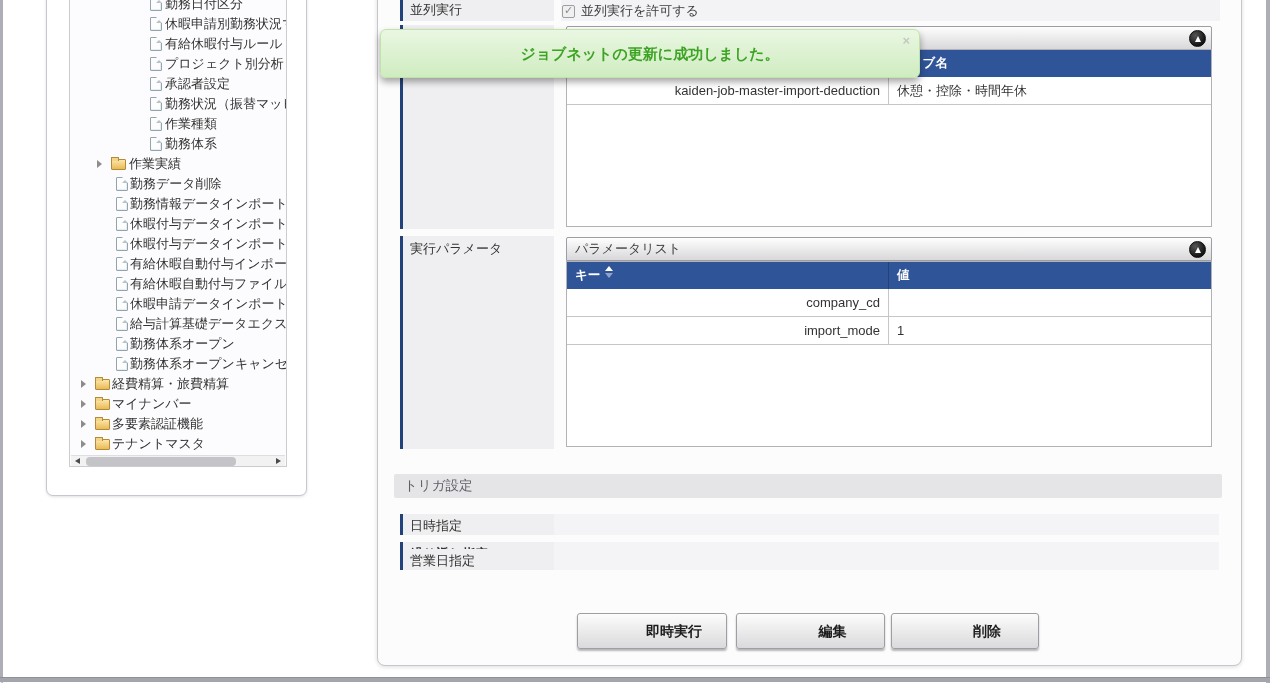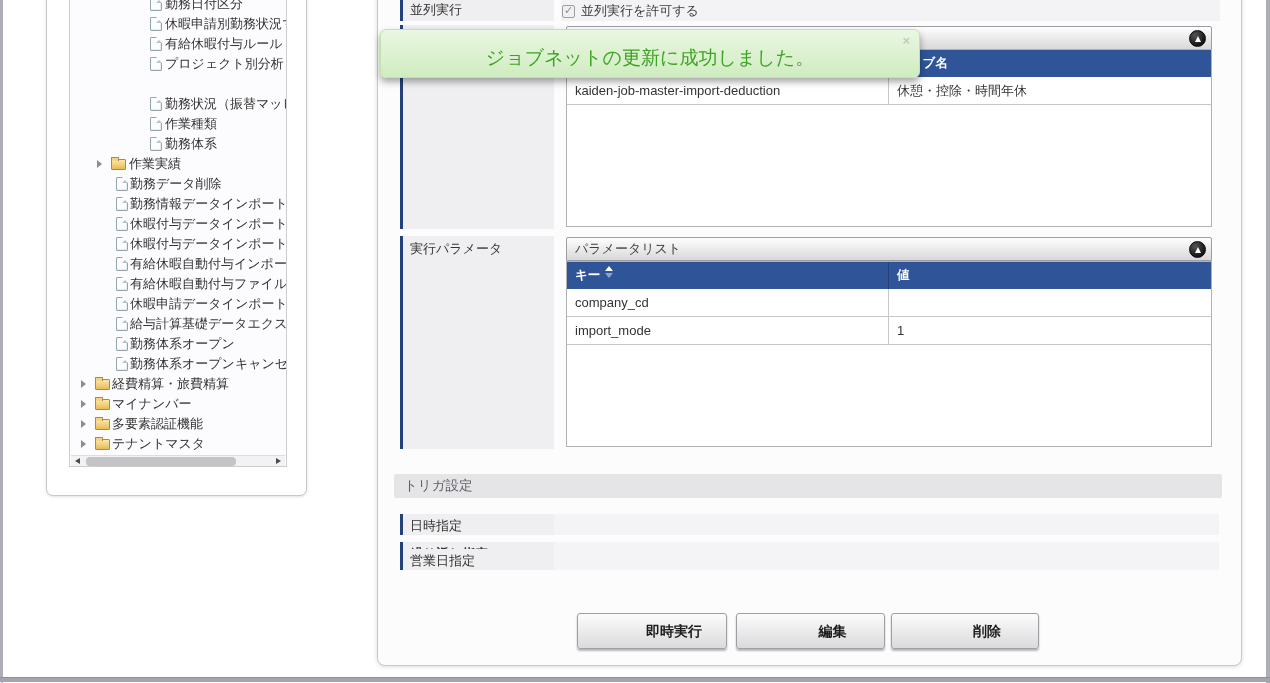--- a/index.html
+++ b/index.html
@@ -85,21 +85,21 @@
   .collapse-btn::after { content:""; position:absolute; left:4.5px; top:5px; width:0; height:0;
     border-left:3.5px solid transparent; border-right:3.5px solid transparent; border-bottom:6px solid #fff; }
   .tbl { position:absolute; left:0; width:646px; background:#fff; border:1px solid #b2b2b6; }
   .trow { display:flex; }
   .tcell { padding:0 8px; font-size:13px; overflow:hidden; white-space:nowrap; }
   .thead { background:#2f5497; }
   .thead .tcell { color:#fff; font-weight:bold; font-size:12.5px; line-height:27px; }
   .thead .c1 { border-right:1px solid #24417a; }
   .body-row { border-bottom:1px solid #c6c6c9; }
   .body-row .tcell { line-height:27px; color:#333; }
-  .body-row .c1 { border-right:1px solid #c6c6c9; }
+  .body-row .c1 { border-right:1px solid #c6c6c9;text-align:right; }
   .c1 { width:322px; }
   .c2 { flex:1; }
   .p1 { top:37px; }  .p1 .tbl { top:23px; height:178px; }
   .p2 { top:248px; } .p2 .tbl { top:24px; height:186px; }
   .sort { display:inline-block; margin-left:5px; vertical-align:1px; }
   .sort i { display:block; width:0; height:0; border-left:4px solid transparent; border-right:4px solid transparent; }
   .sort .up { border-bottom:5px solid #ffffff; margin-bottom:2px; }
   .sort .dn { border-top:5px solid #8da4c9; }
   
   .sec-head { position:absolute; left:16px; top:485px; width:828px; height:24px; background:#e5e5e7;
@@ -120,21 +120,21 @@
     padding-left:44px;
   }
   .btn-exec { left:199px; } .btn-edit { left:358px; width:149px; } .btn-del { left:513px; width:148px; }
 
   
   .toast {
     position:absolute; left:380px; top:29px; width:540px; height:49px; z-index:50;
     background:linear-gradient(#eaf7e2,#cfecc0); border:1px solid #bfe3ab; border-radius:6px;
     box-shadow:0 4px 7px rgba(0,0,0,.35);
   }
-  .toast-msg { position:absolute; width:100%; top:15px; text-align:center; font-size:19px; font-weight:normal; color:#3da324; }
+  .toast-msg { position:absolute; width:100%; top:15px; text-align:center; font-size:15px; font-weight:bold; color:#3da324; }
   .toast-close { position:absolute; right:9px; top:4px; font-size:13px; font-weight:bold; color:#c4c9c2; cursor:pointer; line-height:13px; }
 </style>
 </head>
 <body>
 
 <div class="frame-left"></div>
 <div class="frame-right"></div>
 <div class="frame-bottom"></div>
 
 <div class="tree-card">
@@ -148,20 +148,24 @@
         <span class="icon-doc"></span>
         <span class="tlabel">休暇申請別勤務状況マ</span>
       </div>
     <div class="ti deep" style="top:42px">
         <span class="icon-doc"></span>
         <span class="tlabel">有給休暇付与ルール</span>
       </div>
     <div class="ti deep" style="top:62px">
         <span class="icon-doc"></span>
         <span class="tlabel">プロジェクト別分析</span>
+      </div>
+    <div class="ti deep" style="top:82px">
+        <span class="icon-doc"></span>
+        <span class="tlabel">承認者設定</span>
       </div>
     <div class="ti deep" style="top:102px">
         <span class="icon-doc"></span>
         <span class="tlabel">勤務状況（振替マッピ</span>
       </div>
     <div class="ti deep" style="top:122px">
         <span class="icon-doc"></span>
         <span class="tlabel">作業種類</span>
       </div>
     <div class="ti deep" style="top:142px">

